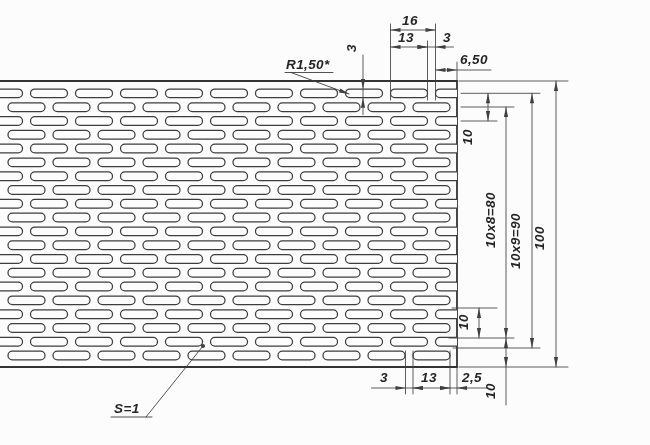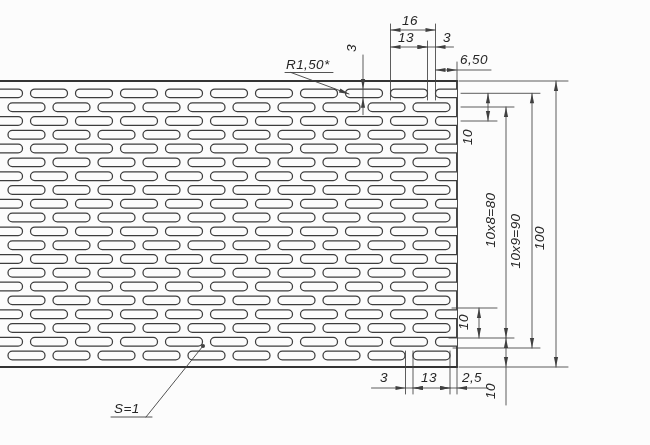--- a/index.html
+++ b/index.html
@@ -1,21 +1,21 @@
 <!DOCTYPE html>
 <html><head>
 <meta charset="utf-8">
 <style>
   html,body{margin:0;padding:0;}
   body{
     width:650px;height:445px;overflow:hidden;
     background:#fcfcfc;
     font-family:"Liberation Sans",sans-serif;
   }
-  #sheet{position:relative;width:650px;height:445px;}
+  #sheet{position:relative;width:650px;height:445px;font-weight:bold;}
   svg{display:block;}
   text{
     font-family:"Liberation Sans",sans-serif;
     font-style:italic;
     fill:#262626;
     letter-spacing:0.4px;
   }
 </style>
 </head>
 <body>

